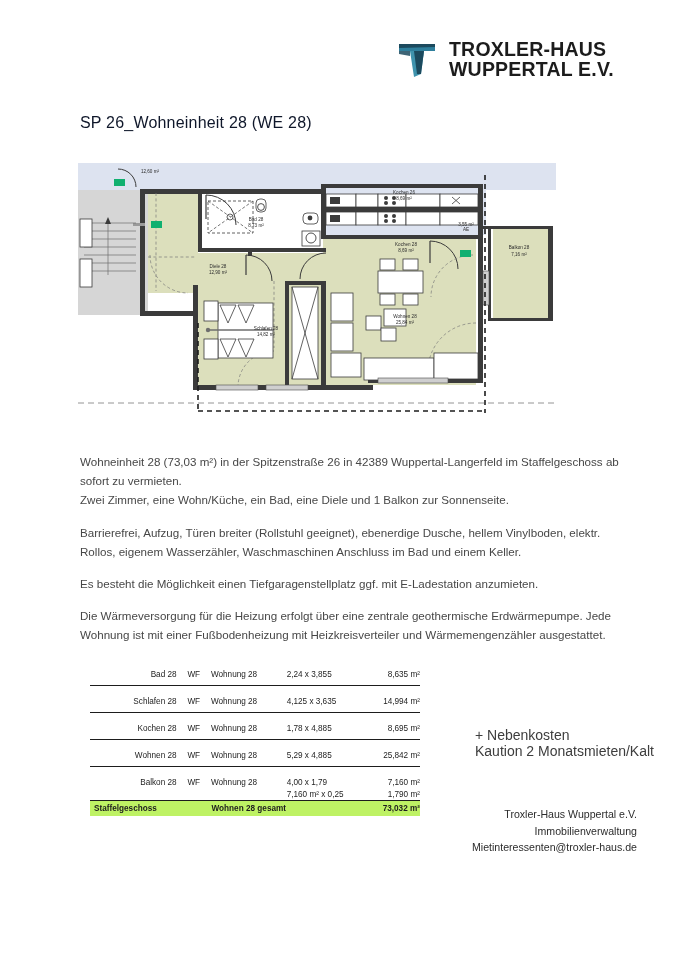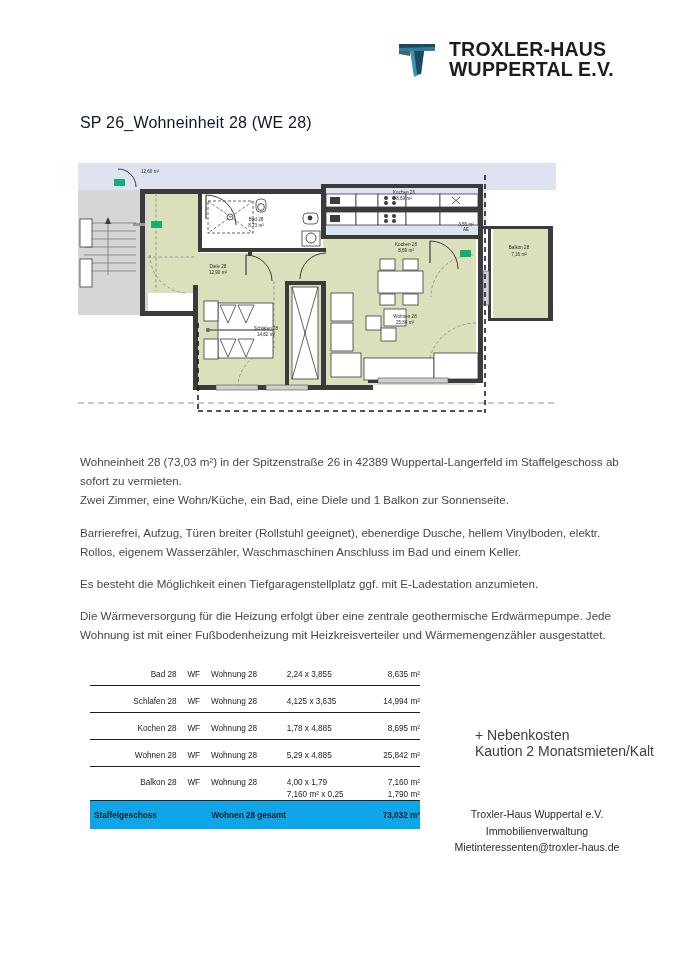--- a/index.html
+++ b/index.html
@@ -101,23 +101,23 @@
   }
   .area-table tr.data-row td { border-bottom: 1.4px solid #1d1d1d; padding-bottom: 4px; }
   .area-table tr.spacer-row td { height: 9px; border: none; }
   .col-room   { width: 86px; text-align: right; padding-right: 0; }
   .col-type   { width: 38px; text-align: center; }
   .col-unit   { width: 76px; text-align: left; padding-left: 6px; }
   .col-dims   { width: 78px; }
   .col-area   { width: 62px; text-align: right; font-weight: normal; padding-right: 2px; }
   .sub-row td { border: none !important; height: 12px; padding-bottom: 0 !important; }
   .total-row td {
-    background: #0ea5e9;
+    background: #bef264;
     font-weight: bold;
-    height: 28px;
+    height: 15px;
     border-top: 1.4px solid #1d1d1d;
     border-bottom: none;
   }
   .total-row .col-room { text-align: left; padding-left: 4px; }
   .total-row .col-unit { text-align: center; padding-left: 0; }
 
   
   .side-note {
     position: absolute;
     left: 475px;
@@ -127,21 +127,21 @@
     color: #3d3d3d;
     white-space: nowrap;
   }
   .contact-block {
     position: absolute;
     left: 437px;
     top: 806px;
     font-size: 10.6px;
     line-height: 16.5px;
     color: #2c2c2c;
-    text-align: center;
+    text-align: right;
     width: 200px;
     white-space: nowrap;
   }
 </style>
 </head>
 <body>
 
 <div class="logo-block">
   <svg class="logo-mark" viewBox="0 0 40 40">
     <polygon points="2,4 38,4 38,11 2,11" fill="#2f7f9c"></polygon>

